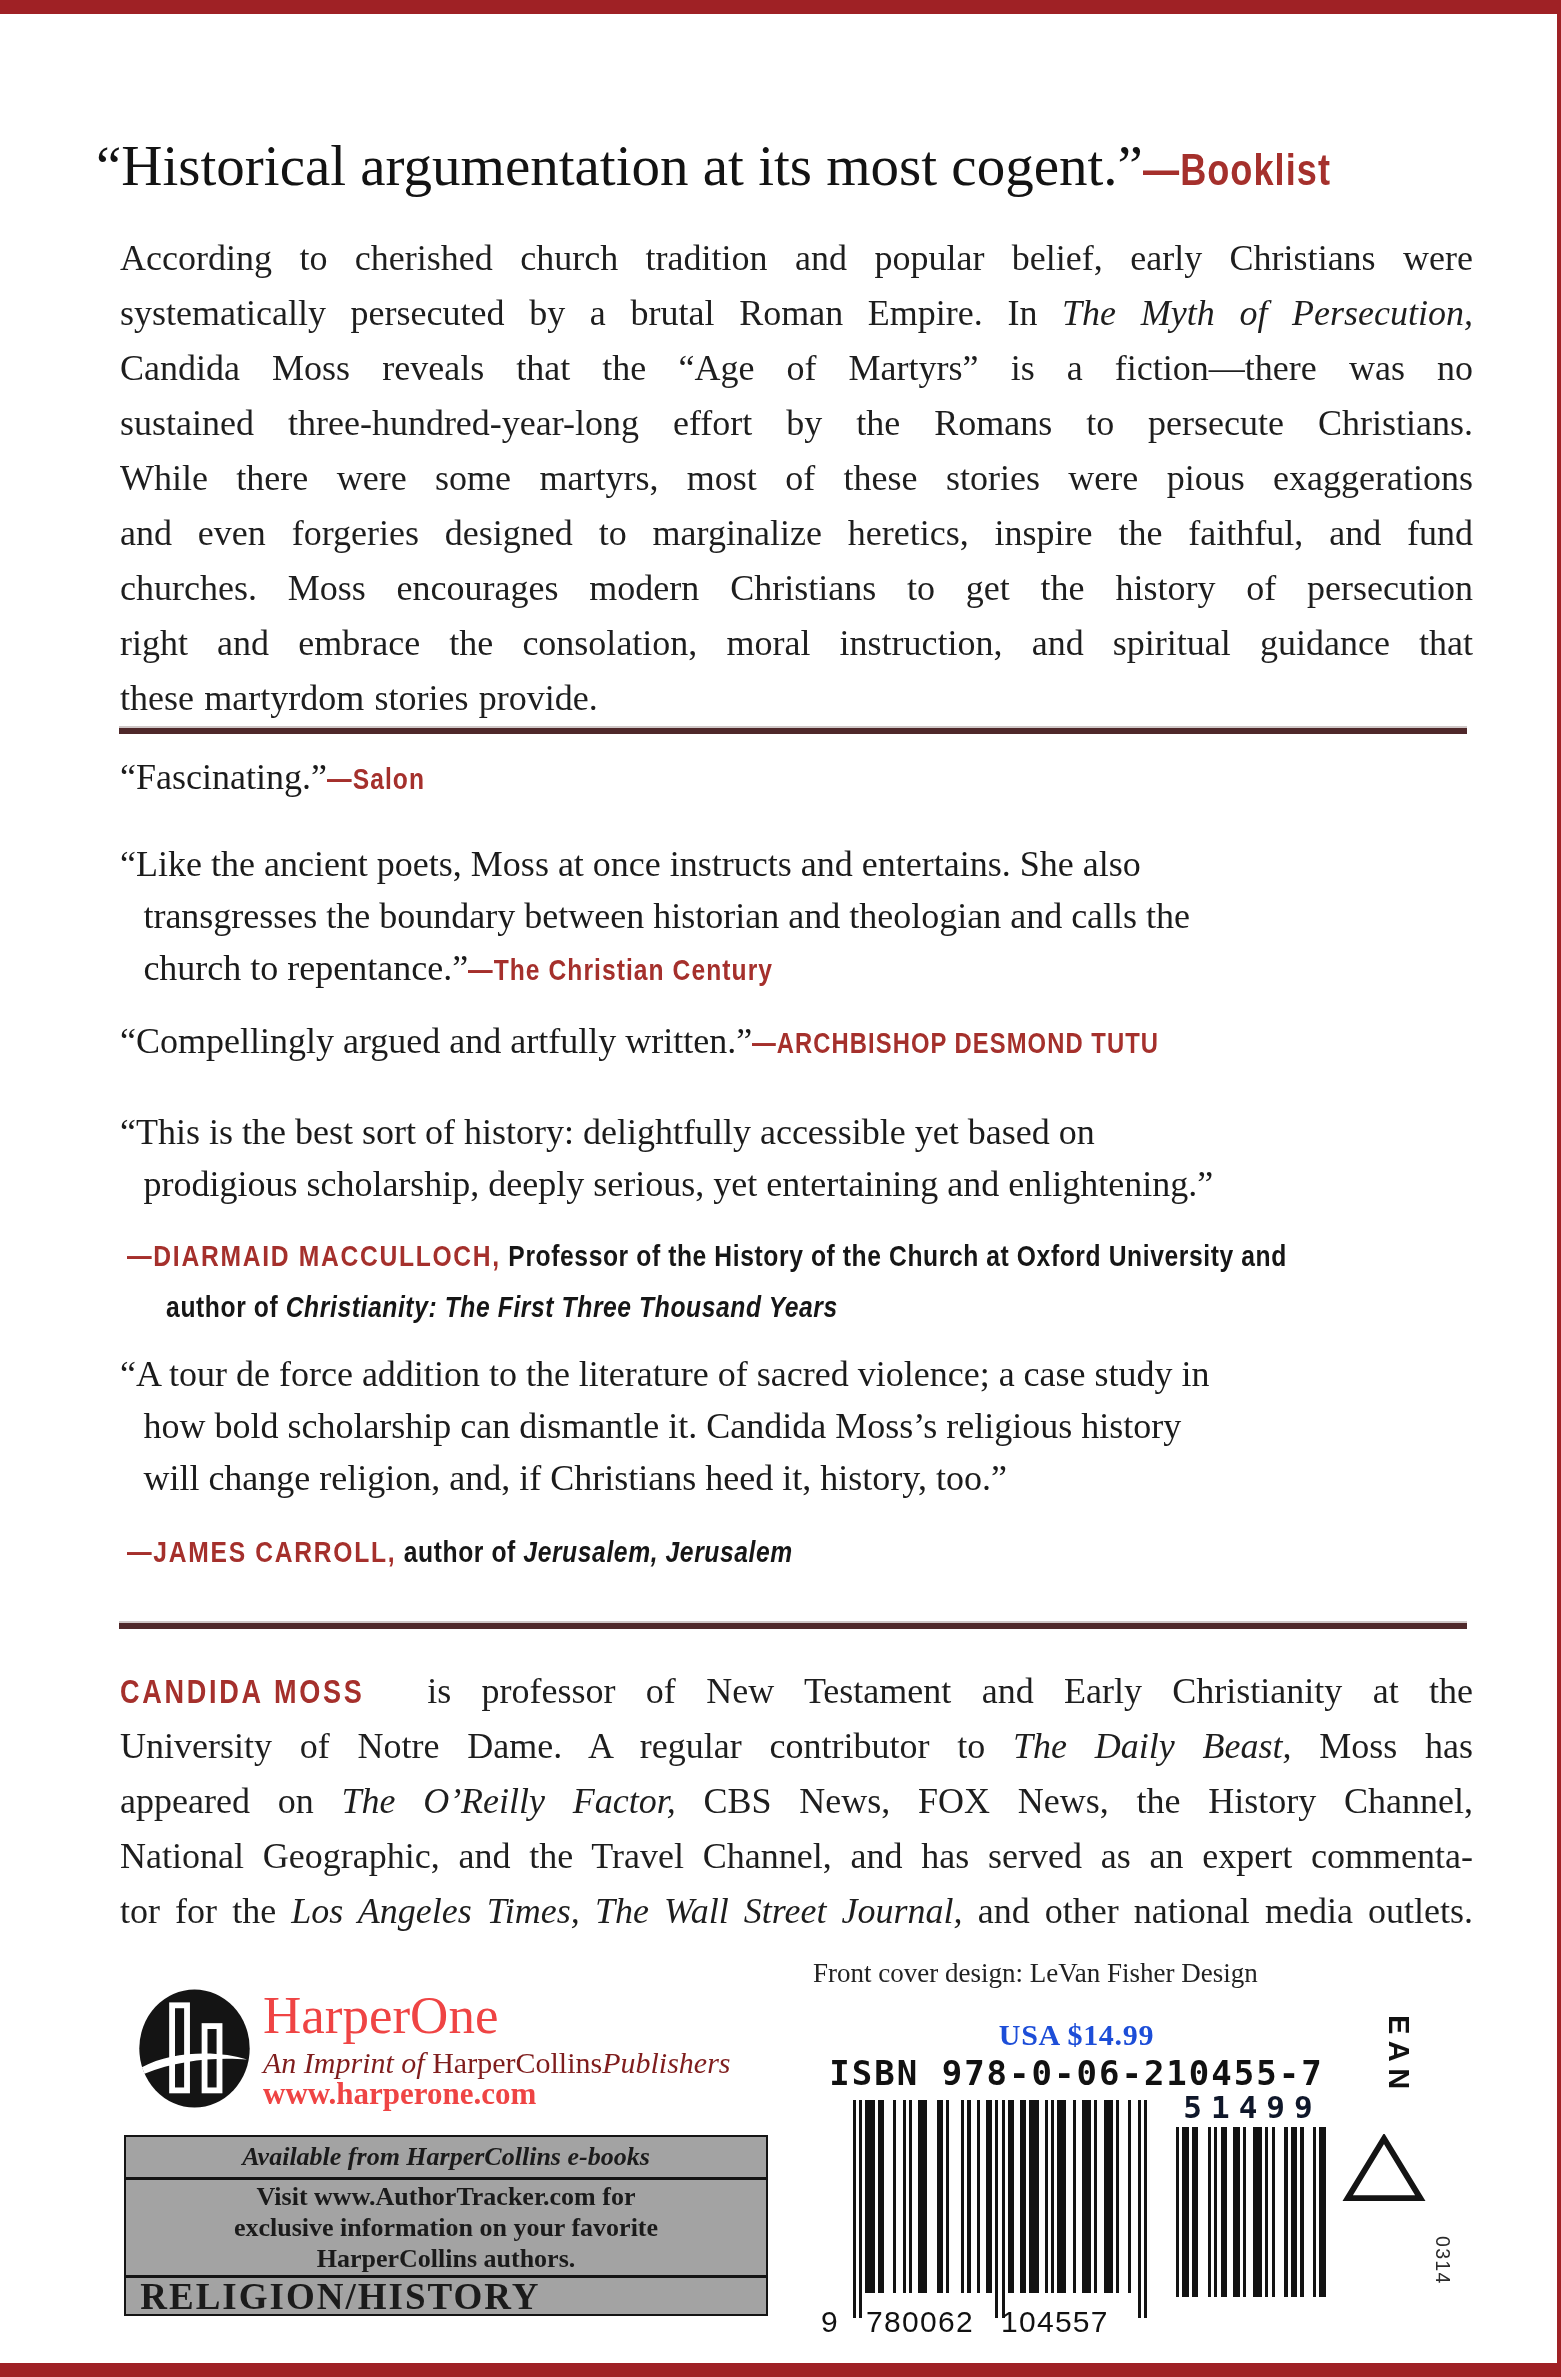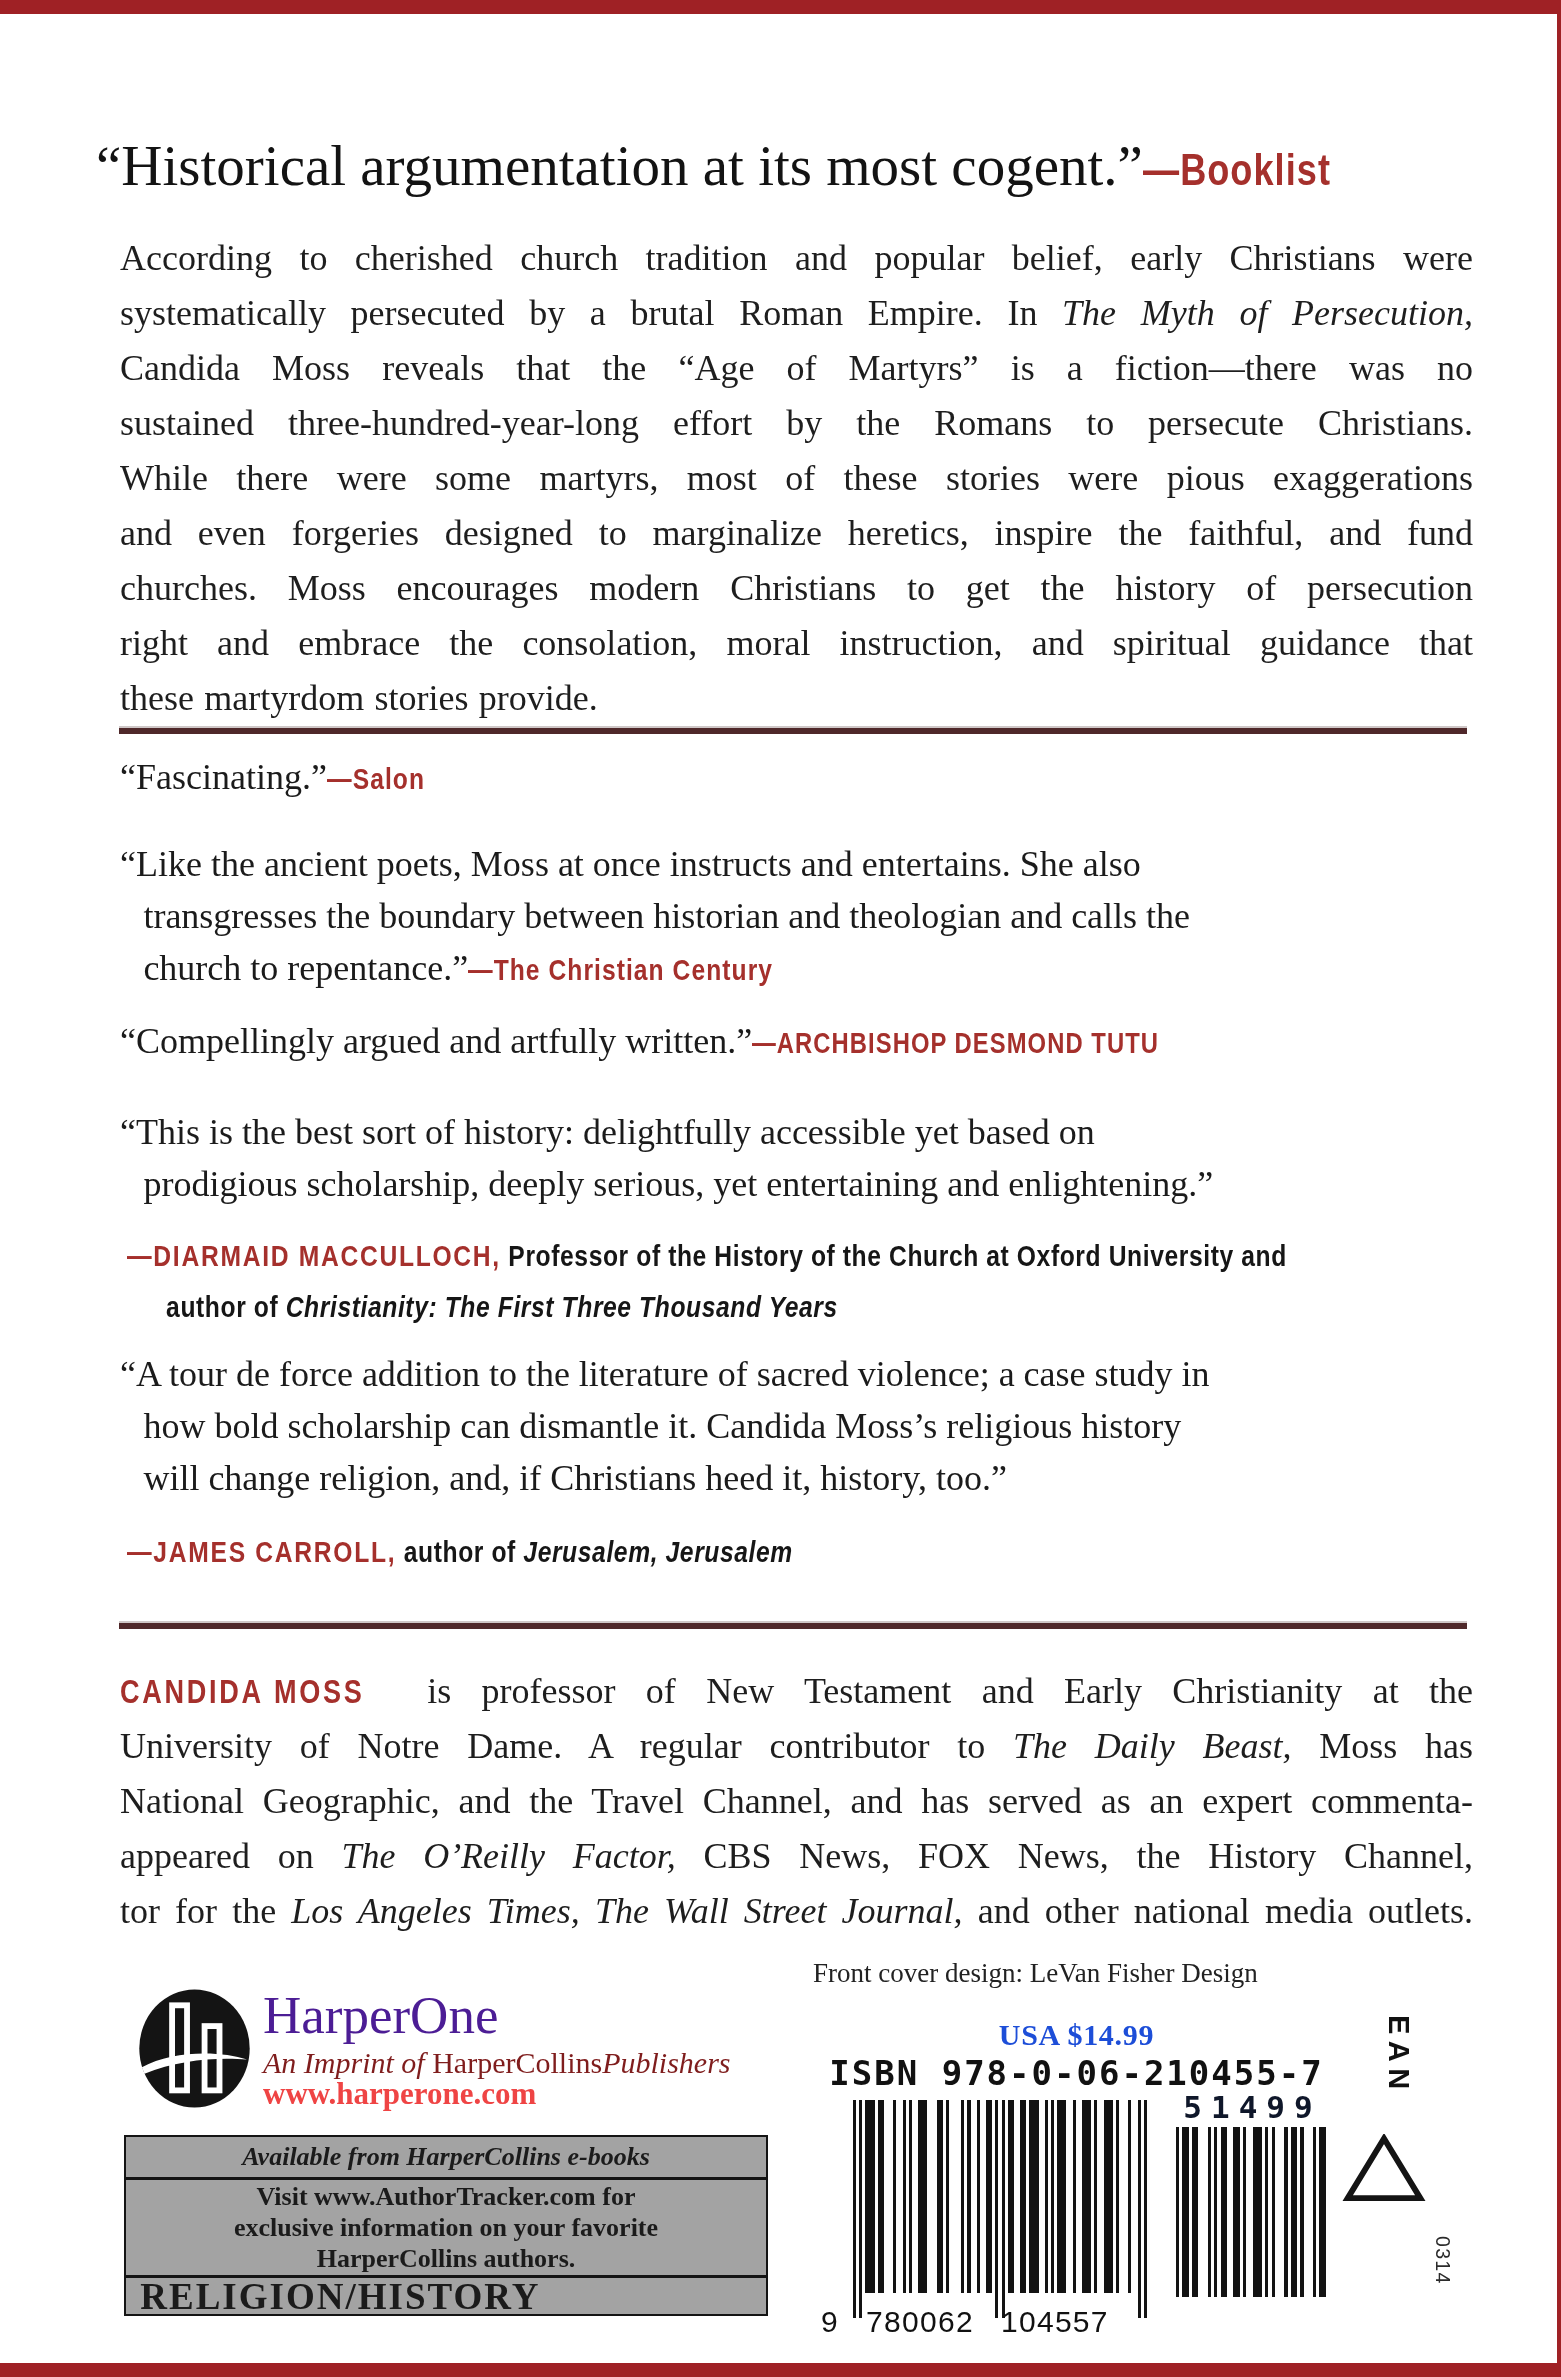--- a/index.html
+++ b/index.html
@@ -52,21 +52,21 @@
   
   .bio{left:120px;top:1664px;width:1353px;}
   .bio .jline{text-align:justify;text-align-last:justify;}
   .bio .just div:last-child{text-align-last:justify;}
   .bio-name{font-size:33px;letter-spacing:3.3px;margin-right:9px;}
 
   .credit{left:813px;top:1958px;font-size:27px;color:#222;}
 
   
   .logo{left:138px;top:1988px;width:113px;height:121px;}
-  .pub-name{left:263px;top:1985px;font-size:53px;color:#4c1d95;}
+  .pub-name{left:263px;top:1985px;font-size:53px;color:#ef4444;}
   .pub-imprint{left:263px;top:2046px;font-size:30px;color:#7f1d1d;}
   .pub-url{left:263px;top:2076px;font-size:31px;font-weight:bold;color:#ef4444;}
 
   
   .infobox{left:124px;top:2135px;width:640px;border:2.6px solid #141414;background:#a3a3a3;font-weight:bold;}
   .infobox .row{border-bottom:3.3px solid #141414;display:flex;align-items:center;justify-content:center;text-align:center;}
   .infobox .row:last-child{border-bottom:none;}
   .ib1{height:40px;font-style:italic;font-size:26px;}
   .ib2{height:79px;font-size:26px;line-height:31px;padding:8px 78px;}
   .ib3{height:36px;font-size:37px;letter-spacing:2px;justify-content:flex-start !important;padding-left:14.3px;}
@@ -146,22 +146,22 @@
   </div>
 
   <div class="abs attr car"><span class="red">—JAMES CARROLL,</span> <span>author of <i>Jerusalem, Jerusalem</i></span></div>
 
   <div class="abs rule rule2"></div>
 
   <div class="abs bio copy">
     <div class="jline"><span class="red cond bio-name">CANDIDA MOSS</span><span>is professor of New Testament and Early Christianity at the</span></div>
     <div class="just">
         <div>University of Notre Dame. A regular contributor to <i>The Daily Beast,</i> Moss has</div>
+        <div>appeared on <i>The O’Reilly Factor,</i> CBS News, FOX News, the History Channel,</div>
         <div>National Geographic, and the Travel Channel, and has served as an expert commenta-</div>
-        <div>appeared on <i>The O’Reilly Factor,</i> CBS News, FOX News, the History Channel,</div>
         <div>tor for the <i>Los Angeles Times, The Wall Street Journal,</i> and other national media outlets.</div>
       </div>
   </div>
 
   <div class="abs credit">Front cover design: LeVan Fisher Design</div>
 
   <div class="abs logo">
     <svg width="113" height="121" viewBox="0 0 174 186">
       <ellipse cx="87" cy="93" rx="85" ry="91" fill="#141414"></ellipse>
       <rect x="48" y="22" width="32" height="140" fill="#ffffff"></rect>

